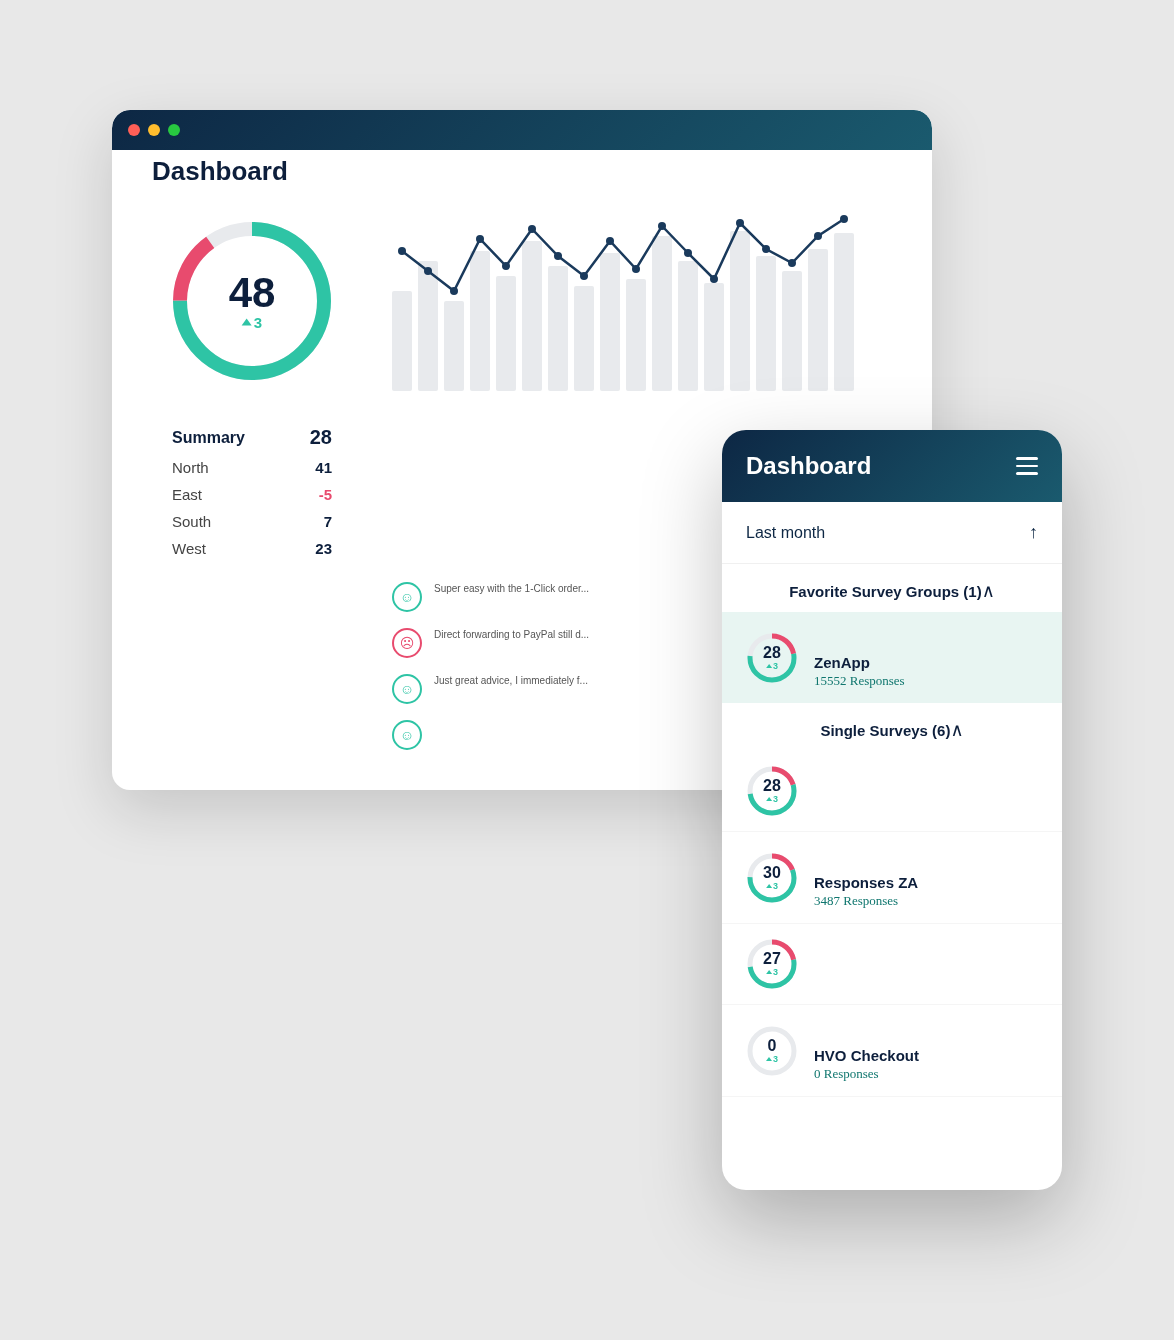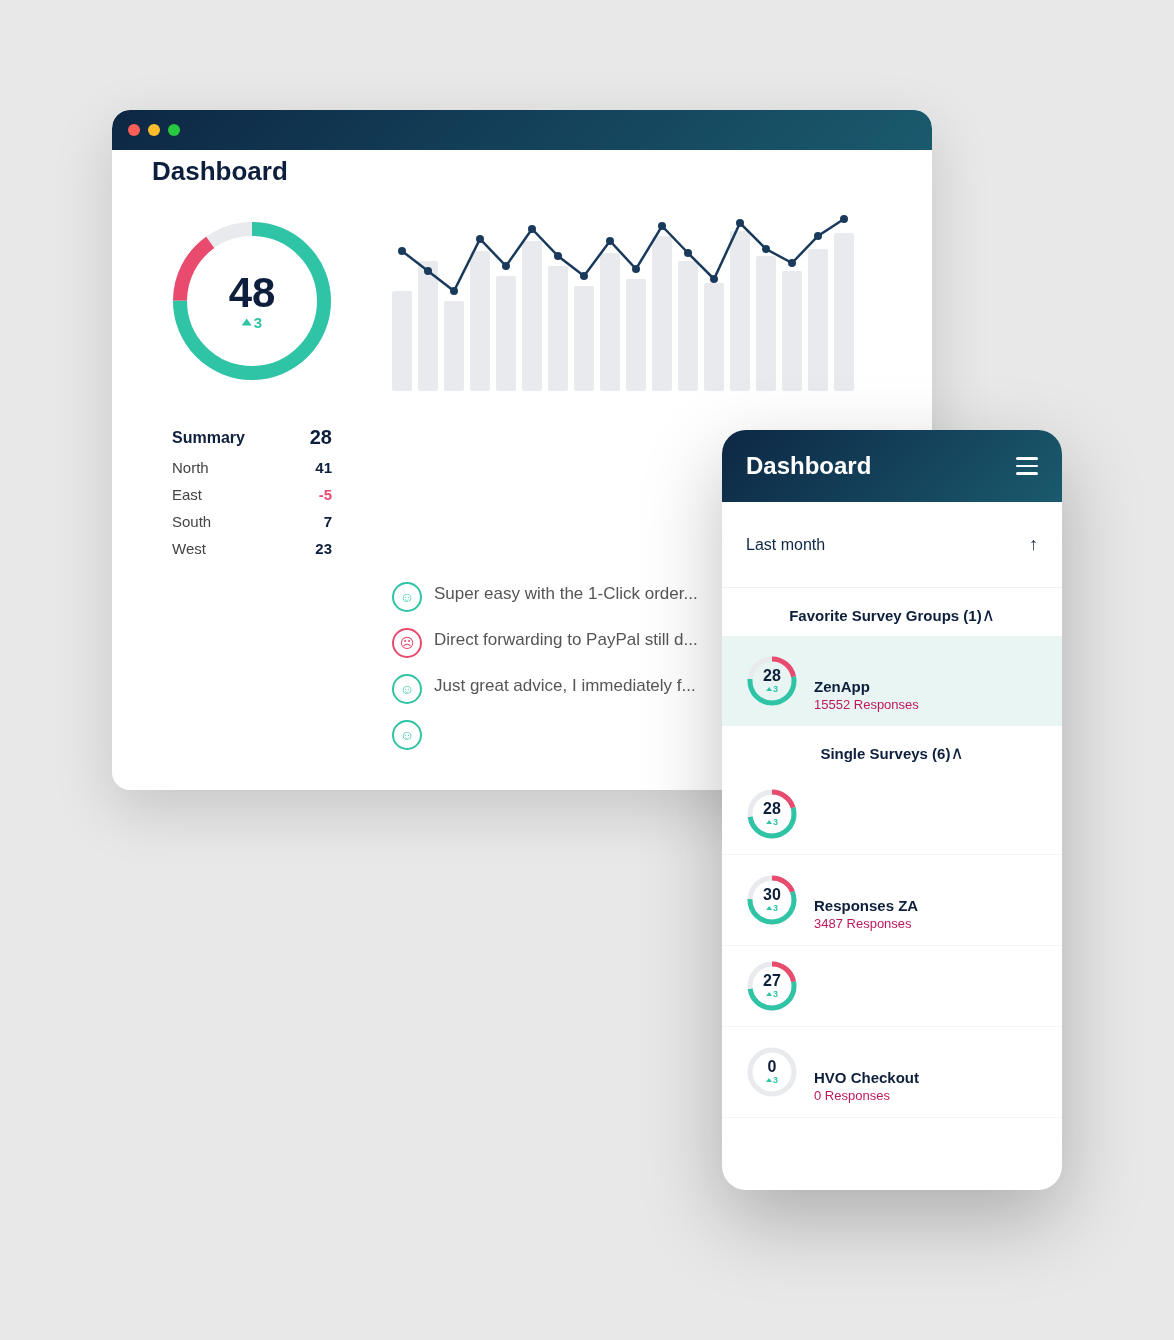--- a/index.html
+++ b/index.html
@@ -167,21 +167,21 @@
       align-items: center;
       justify-content: center;
       font-size: 14px;
       flex-shrink: 0;
     }
 
     .smiley.happy { border-color: #2ec4a5; color: #2ec4a5; }
     .smiley.sad { border-color: #e84b6e; color: #e84b6e; }
 
     .review-text {
-      font-size: 17px;
+      font-size: 10px;
       color: #555;
       line-height: 1.4;
     }
 
     
     .mobile-card {
       position: absolute;
       top: 360px;
       right: 0;
       width: 340px;
@@ -218,21 +218,21 @@
       width: 22px;
       height: 2.5px;
       background: #fff;
       border-radius: 2px;
     }
 
     .mobile-period {
       display: flex;
       align-items: center;
       justify-content: space-between;
-      padding: 32px 24px;
+      padding: 20px 24px;
       border-bottom: 1px solid #f0f0f0;
     }
 
     .period-label {
       font-size: 16px;
       color: #0d2744;
       font-weight: 500;
     }
 
     .period-arrow {
@@ -335,22 +335,23 @@
 
     .survey-name {
       font-size: 15px;
       font-weight: 700;
       color: #0d1f3c;
       margin-top: 28px;
     }
 
     .survey-responses {
       font-size: 13px;
-      color: #be185d;
+      color: #0f766e;
       margin-top: 2px;
+      font-family: Liberation Serif, serif;
     }
 
     
     .window-chrome {
       position: absolute;
       top: 0;
       left: 0;
       width: 820px;
       height: 40px;
       background: linear-gradient(135deg, #0d2744, #1a5a6e);

